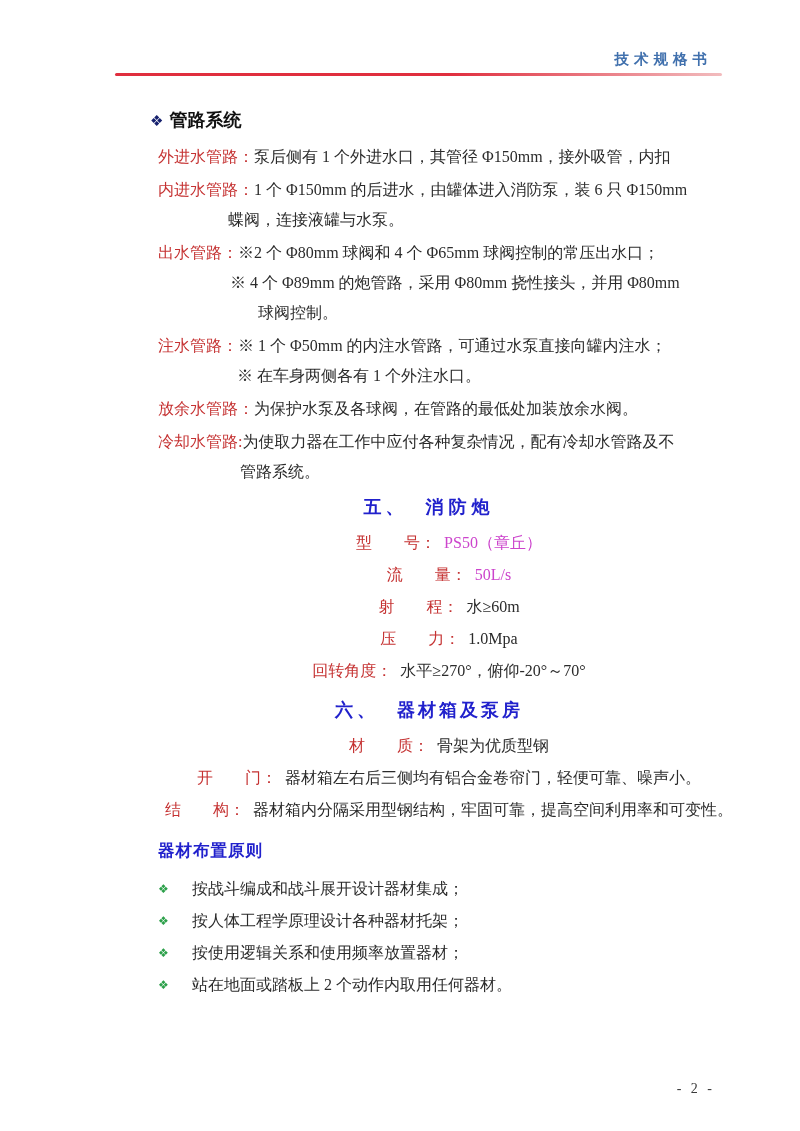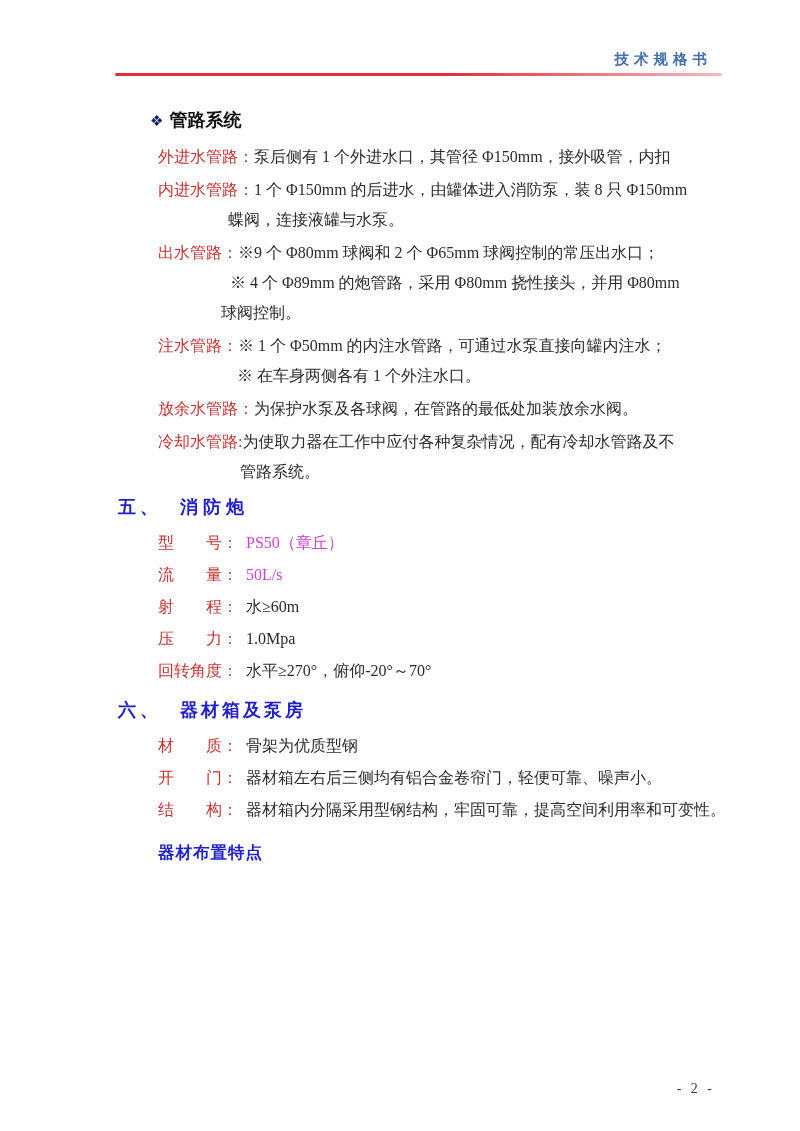--- a/index.html
+++ b/index.html
@@ -54,25 +54,26 @@
 
   .pipe-item { margin-bottom: 3px; }
   .pipe-line { line-height: 30px; }
   .red-label { color: var(--red); }
 
   .section-heading {
     margin: 8px 0 8px -40px;
     color: var(--blue);
     font-size: 18px;
     font-weight: bold;
+    text-align: center;
   }
   .section-heading .sec-num { margin-right: 18px; letter-spacing: 4px; }
   .section-heading .sec-title { letter-spacing: 5px; }
 
-  .spec-row { line-height: 31px; margin-bottom: 1px; }
+  .spec-row { line-height: 31px; margin-bottom: 1px; text-align: center; }
   .spec-label { color: var(--red); margin-right: 8px; }
   .val-magenta { color: var(--magenta); }
   .val-black { color: var(--ink); }
 
   .sub-heading {
     margin: 14px 0 0 0;
     color: var(--blue);
     font-size: 16.5px;
     font-weight: bold;
     letter-spacing: 1px;
@@ -107,28 +108,28 @@
 
     <div class="pipe-heading nowrap">
       <span class="pipe-diamond">❖</span><span>管路系统</span>
     </div>
 
     <div class="pipe-item">
       <div class="pipe-line nowrap"><span class="red-label">外进水管路：</span><span>泵后侧有 1 个外进水口，其管径 Φ150mm，接外吸管，内扣</span></div>
     </div>
 
     <div class="pipe-item">
-      <div class="pipe-line nowrap"><span class="red-label">内进水管路：</span><span>1 个 Φ150mm 的后进水，由罐体进入消防泵，装 8 只 Φ150mm</span></div>
+      <div class="pipe-line nowrap"><span class="red-label">内进水管路：</span><span>1 个 Φ150mm 的后进水，由罐体进入消防泵，装 6 只 Φ150mm</span></div>
       <div class="pipe-line nowrap" style="margin-left:70px"><span>蝶阀，连接液罐与水泵。</span></div>
     </div>
 
     <div class="pipe-item">
-      <div class="pipe-line nowrap"><span class="red-label">出水管路：</span><span>※9 个 Φ80mm 球阀和 2 个 Φ65mm 球阀控制的常压出水口；</span></div>
+      <div class="pipe-line nowrap"><span class="red-label">出水管路：</span><span>※2 个 Φ80mm 球阀和 4 个 Φ65mm 球阀控制的常压出水口；</span></div>
       <div class="pipe-line nowrap" style="margin-left:72px"><span>※ 4 个 Φ89mm 的炮管路，采用 Φ80mm 挠性接头，并用 Φ80mm</span></div>
-      <div class="pipe-line nowrap" style="margin-left:63px"><span>球阀控制。</span></div>
+      <div class="pipe-line nowrap" style="margin-left:100px"><span>球阀控制。</span></div>
     </div>
 
     <div class="pipe-item">
       <div class="pipe-line nowrap"><span class="red-label">注水管路：</span><span>※ 1 个 Φ50mm 的内注水管路，可通过水泵直接向罐内注水；</span></div>
       <div class="pipe-line nowrap" style="margin-left:79px"><span>※ 在车身两侧各有 1 个外注水口。</span></div>
     </div>
 
     <div class="pipe-item">
       <div class="pipe-line nowrap"><span class="red-label">放余水管路：</span><span>为保护水泵及各球阀，在管路的最低处加装放余水阀。</span></div>
     </div>
@@ -149,21 +150,27 @@
     <div class="spec-row nowrap"><span class="spec-label">回转角度：</span><span class="val-black">水平≥270°，俯仰-20°～70°</span></div>
 
     <div class="section-heading nowrap" style="margin-top:12px">
       <span class="sec-num">六、</span><span class="sec-title" style="letter-spacing:3px">器材箱及泵房</span>
     </div>
 
     <div class="spec-row nowrap"><span class="spec-label">材　　质：</span><span class="val-black">骨架为优质型钢</span></div>
     <div class="spec-row nowrap"><span class="spec-label">开　　门：</span><span class="val-black">器材箱左右后三侧均有铝合金卷帘门，轻便可靠、噪声小。</span></div>
     <div class="spec-row nowrap"><span class="spec-label">结　　构：</span><span class="val-black">器材箱内分隔采用型钢结构，牢固可靠，提高空间利用率和可变性。</span></div>
 
+    <div class="sub-heading nowrap">器材布置原则</div>
 
+    <div class="bullet-list">
+      <div class="bullet-row nowrap"><span class="bullet-glyph">❖</span><span>按战斗编成和战斗展开设计器材集成；</span></div>
+      <div class="bullet-row nowrap"><span class="bullet-glyph">❖</span><span>按人体工程学原理设计各种器材托架；</span></div>
+      <div class="bullet-row nowrap"><span class="bullet-glyph">❖</span><span>按使用逻辑关系和使用频率放置器材；</span></div>
+      <div class="bullet-row nowrap"><span class="bullet-glyph">❖</span><span>站在地面或踏板上 2 个动作内取用任何器材。</span></div>
+    </div>
 
-    <div class="sub-heading features-heading nowrap">器材布置特点</div>
 
   </div>
 
   <div class="footer">- 2 -</div>
 
 </div>
 
 </body></html>

